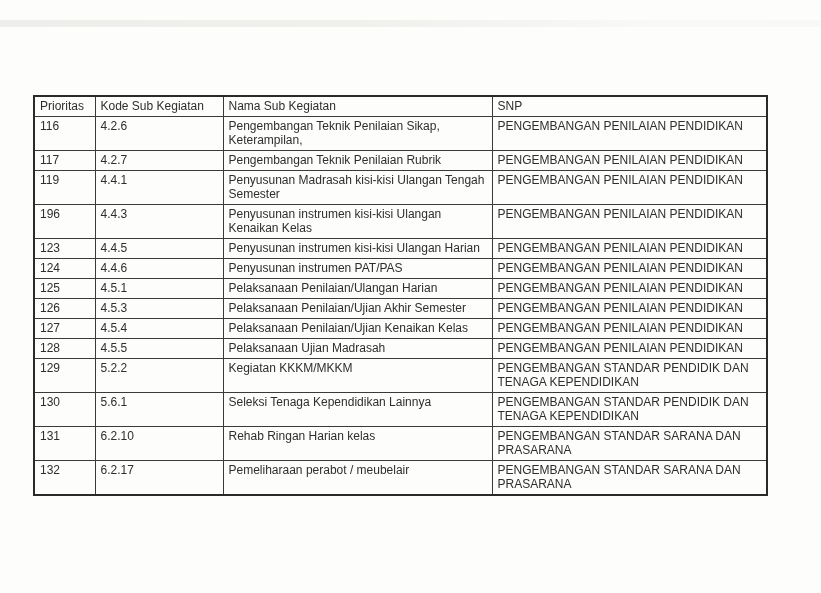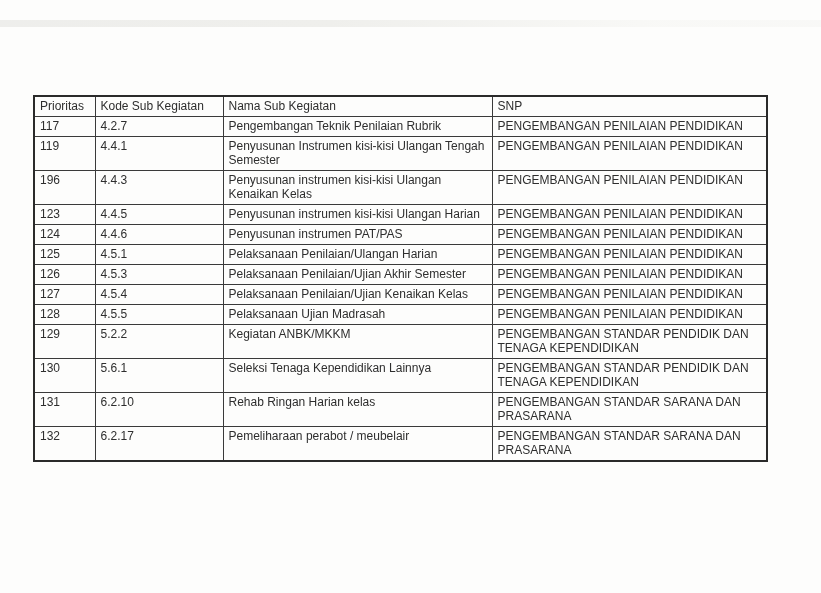--- a/index.html
+++ b/index.html
@@ -60,30 +60,36 @@
   </colgroup>
   <thead>
     <tr>
       <th>Prioritas</th>
       <th>Kode Sub Kegiatan</th>
       <th>Nama Sub Kegiatan</th>
       <th>SNP</th>
     </tr>
   </thead>
   <tbody>
+    <tr class="h2">
+      <td>116</td>
+      <td>4.2.6</td>
+      <td>Pengembangan Teknik Penilaian Sikap, Keterampilan,</td>
+      <td>PENGEMBANGAN PENILAIAN PENDIDIKAN</td>
+    </tr>
     <tr class="h1">
       <td>117</td>
       <td>4.2.7</td>
       <td>Pengembangan Teknik Penilaian Rubrik</td>
       <td>PENGEMBANGAN PENILAIAN PENDIDIKAN</td>
     </tr>
     <tr class="h2">
       <td>119</td>
       <td>4.4.1</td>
-      <td>Penyusunan Instrumen kisi-kisi Ulangan Tengah Semester</td>
+      <td>Penyusunan Madrasah kisi-kisi Ulangan Tengah Semester</td>
       <td>PENGEMBANGAN PENILAIAN PENDIDIKAN</td>
     </tr>
     <tr class="h2">
       <td>196</td>
       <td>4.4.3</td>
       <td>Penyusunan instrumen kisi-kisi Ulangan Kenaikan Kelas</td>
       <td>PENGEMBANGAN PENILAIAN PENDIDIKAN</td>
     </tr>
     <tr class="h1">
       <td>123</td>
@@ -117,21 +123,21 @@
     </tr>
     <tr class="h1">
       <td>128</td>
       <td>4.5.5</td>
       <td>Pelaksanaan Ujian Madrasah</td>
       <td>PENGEMBANGAN PENILAIAN PENDIDIKAN</td>
     </tr>
     <tr class="h2">
       <td>129</td>
       <td>5.2.2</td>
-      <td>Kegiatan ANBK/MKKM</td>
+      <td>Kegiatan KKKM/MKKM</td>
       <td>PENGEMBANGAN STANDAR PENDIDIK DAN TENAGA KEPENDIDIKAN</td>
     </tr>
     <tr class="h2">
       <td>130</td>
       <td>5.6.1</td>
       <td>Seleksi Tenaga Kependidikan Lainnya</td>
       <td>PENGEMBANGAN STANDAR PENDIDIK DAN TENAGA KEPENDIDIKAN</td>
     </tr>
     <tr class="h2">
       <td>131</td>

